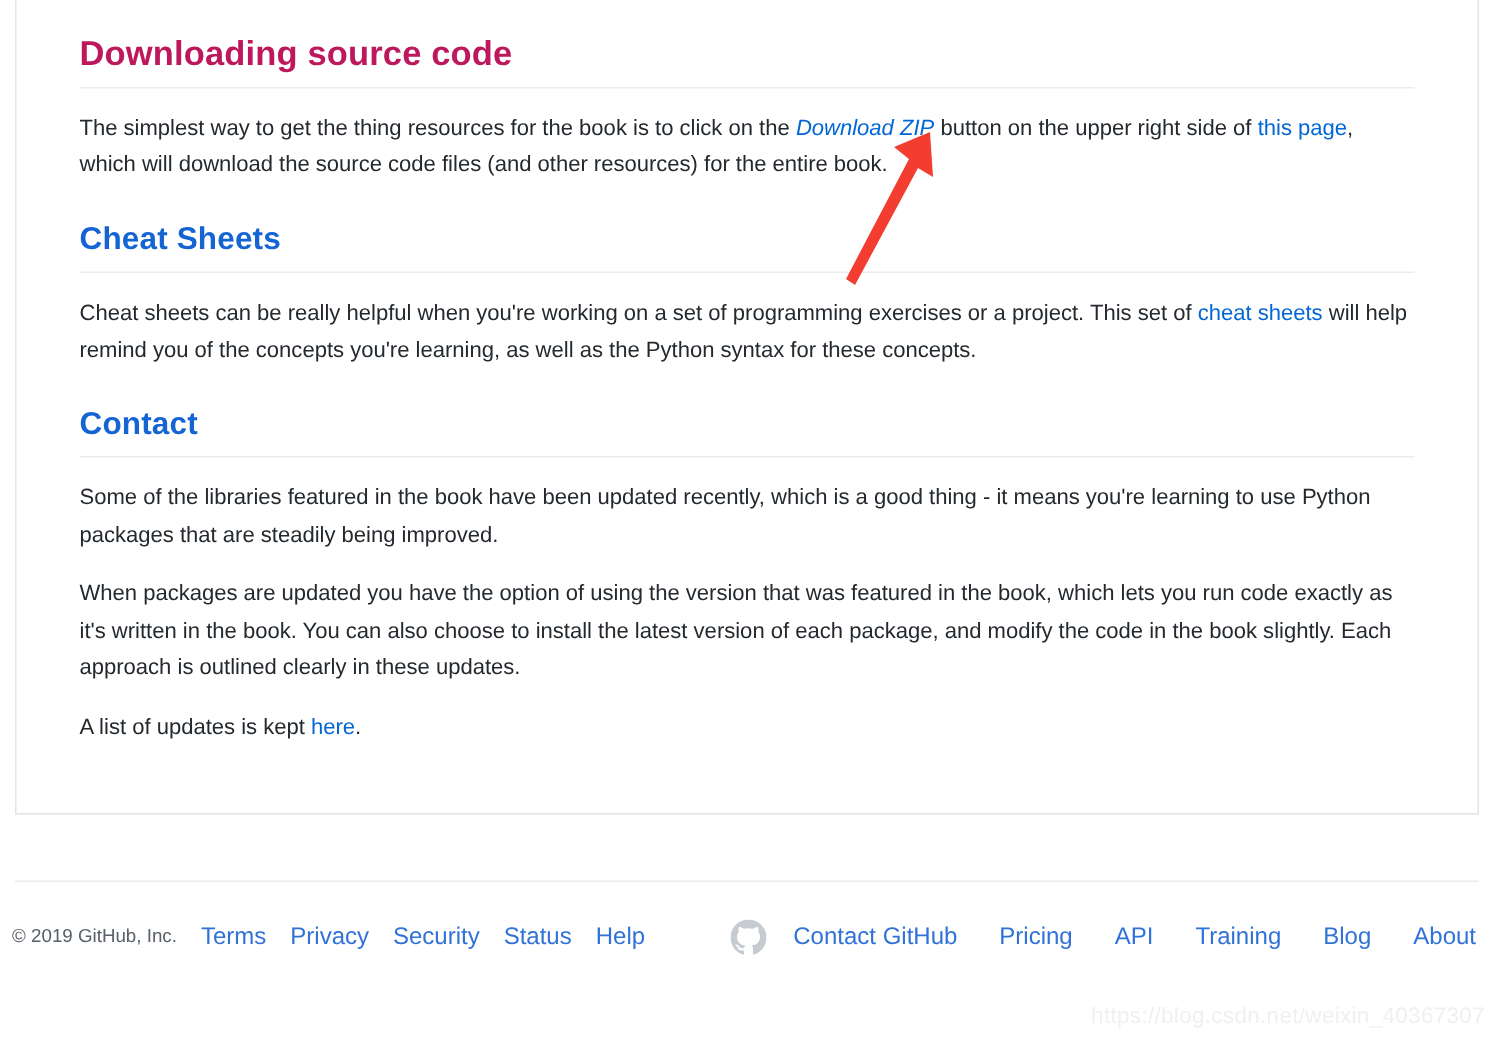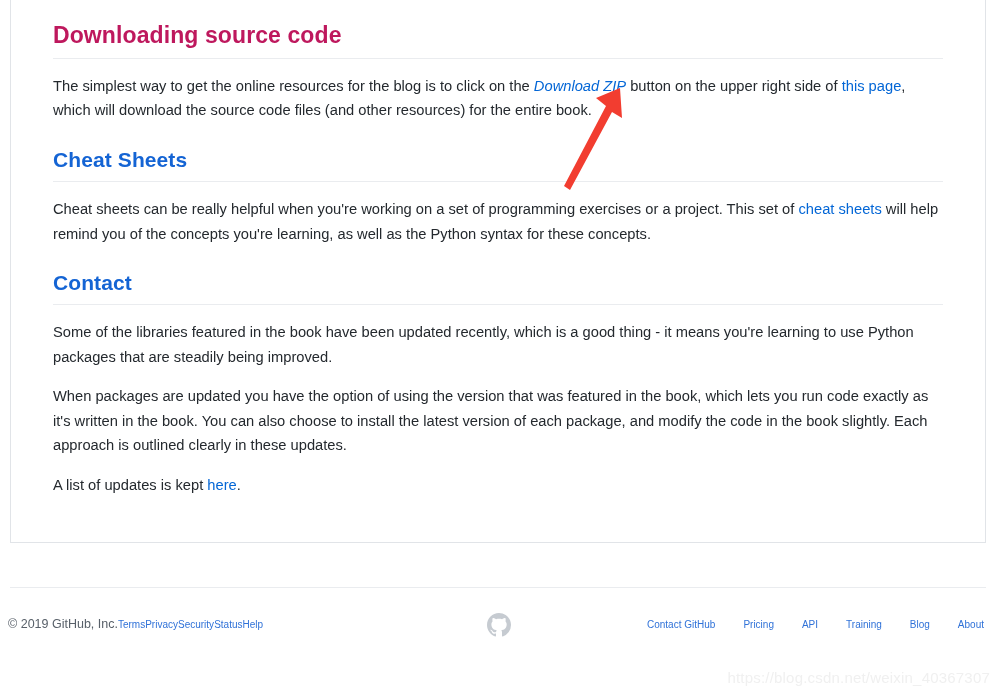--- a/index.html
+++ b/index.html
@@ -96,39 +96,39 @@
     width: 998px;
     height: 50px;
   }
 
   .footer-left {
     position: absolute;
     left: 8px;
     top: 0;
     display: flex;
     align-items: center;
-    gap: 0;
+    gap: 16px;
     white-space: nowrap;
   }
   .footer-right {
     position: absolute;
     right: 14px;
     top: 0;
     display: flex;
     align-items: center;
     gap: 28px;
     white-space: nowrap;
   }
   .copyright {
     font-size: 12.5px;
     color: #586069;
     line-height: 25px;
   }
   a.footer-link {
-    font-size: 10px;
+    font-size: 16px;
     color: #3072d8;
     text-decoration: none;
     line-height: 25px;
     cursor: pointer;
   }
 
   #footer-logo {
     position: absolute;
     left: 499px;
     top: 1px;
@@ -150,21 +150,21 @@
   }
 </style>
 </head>
 <body>
 
 <div id="content-box">
 
   <h1 class="h1-title">Downloading source code</h1>
 
   <p class="para">
-    <span>The simplest way to get the online resources for the blog is to click on the </span><a class="link italic" href="#">Download ZIP</a><span> button on the upper right side of </span><a class="link" href="#">this page</a><span>, which will download the source code files (and other resources) for the entire book.</span>
+    <span>The simplest way to get the thing resources for the book is to click on the </span><a class="link italic" href="#">Download ZIP</a><span> button on the upper right side of </span><a class="link" href="#">this page</a><span>, which will download the source code files (and other resources) for the entire book.</span>
   </p>
 
   <h2 class="h2-title">Cheat Sheets</h2>
 
   <p class="para">
     <span>Cheat sheets can be really helpful when you're working on a set of programming exercises or a project. This set of </span><a class="link" href="#">cheat sheets</a><span> will help remind you of the concepts you're learning, as well as the Python syntax for these concepts.</span>
   </p>
 
   <h2 class="h2-title">Contact</h2>
 

